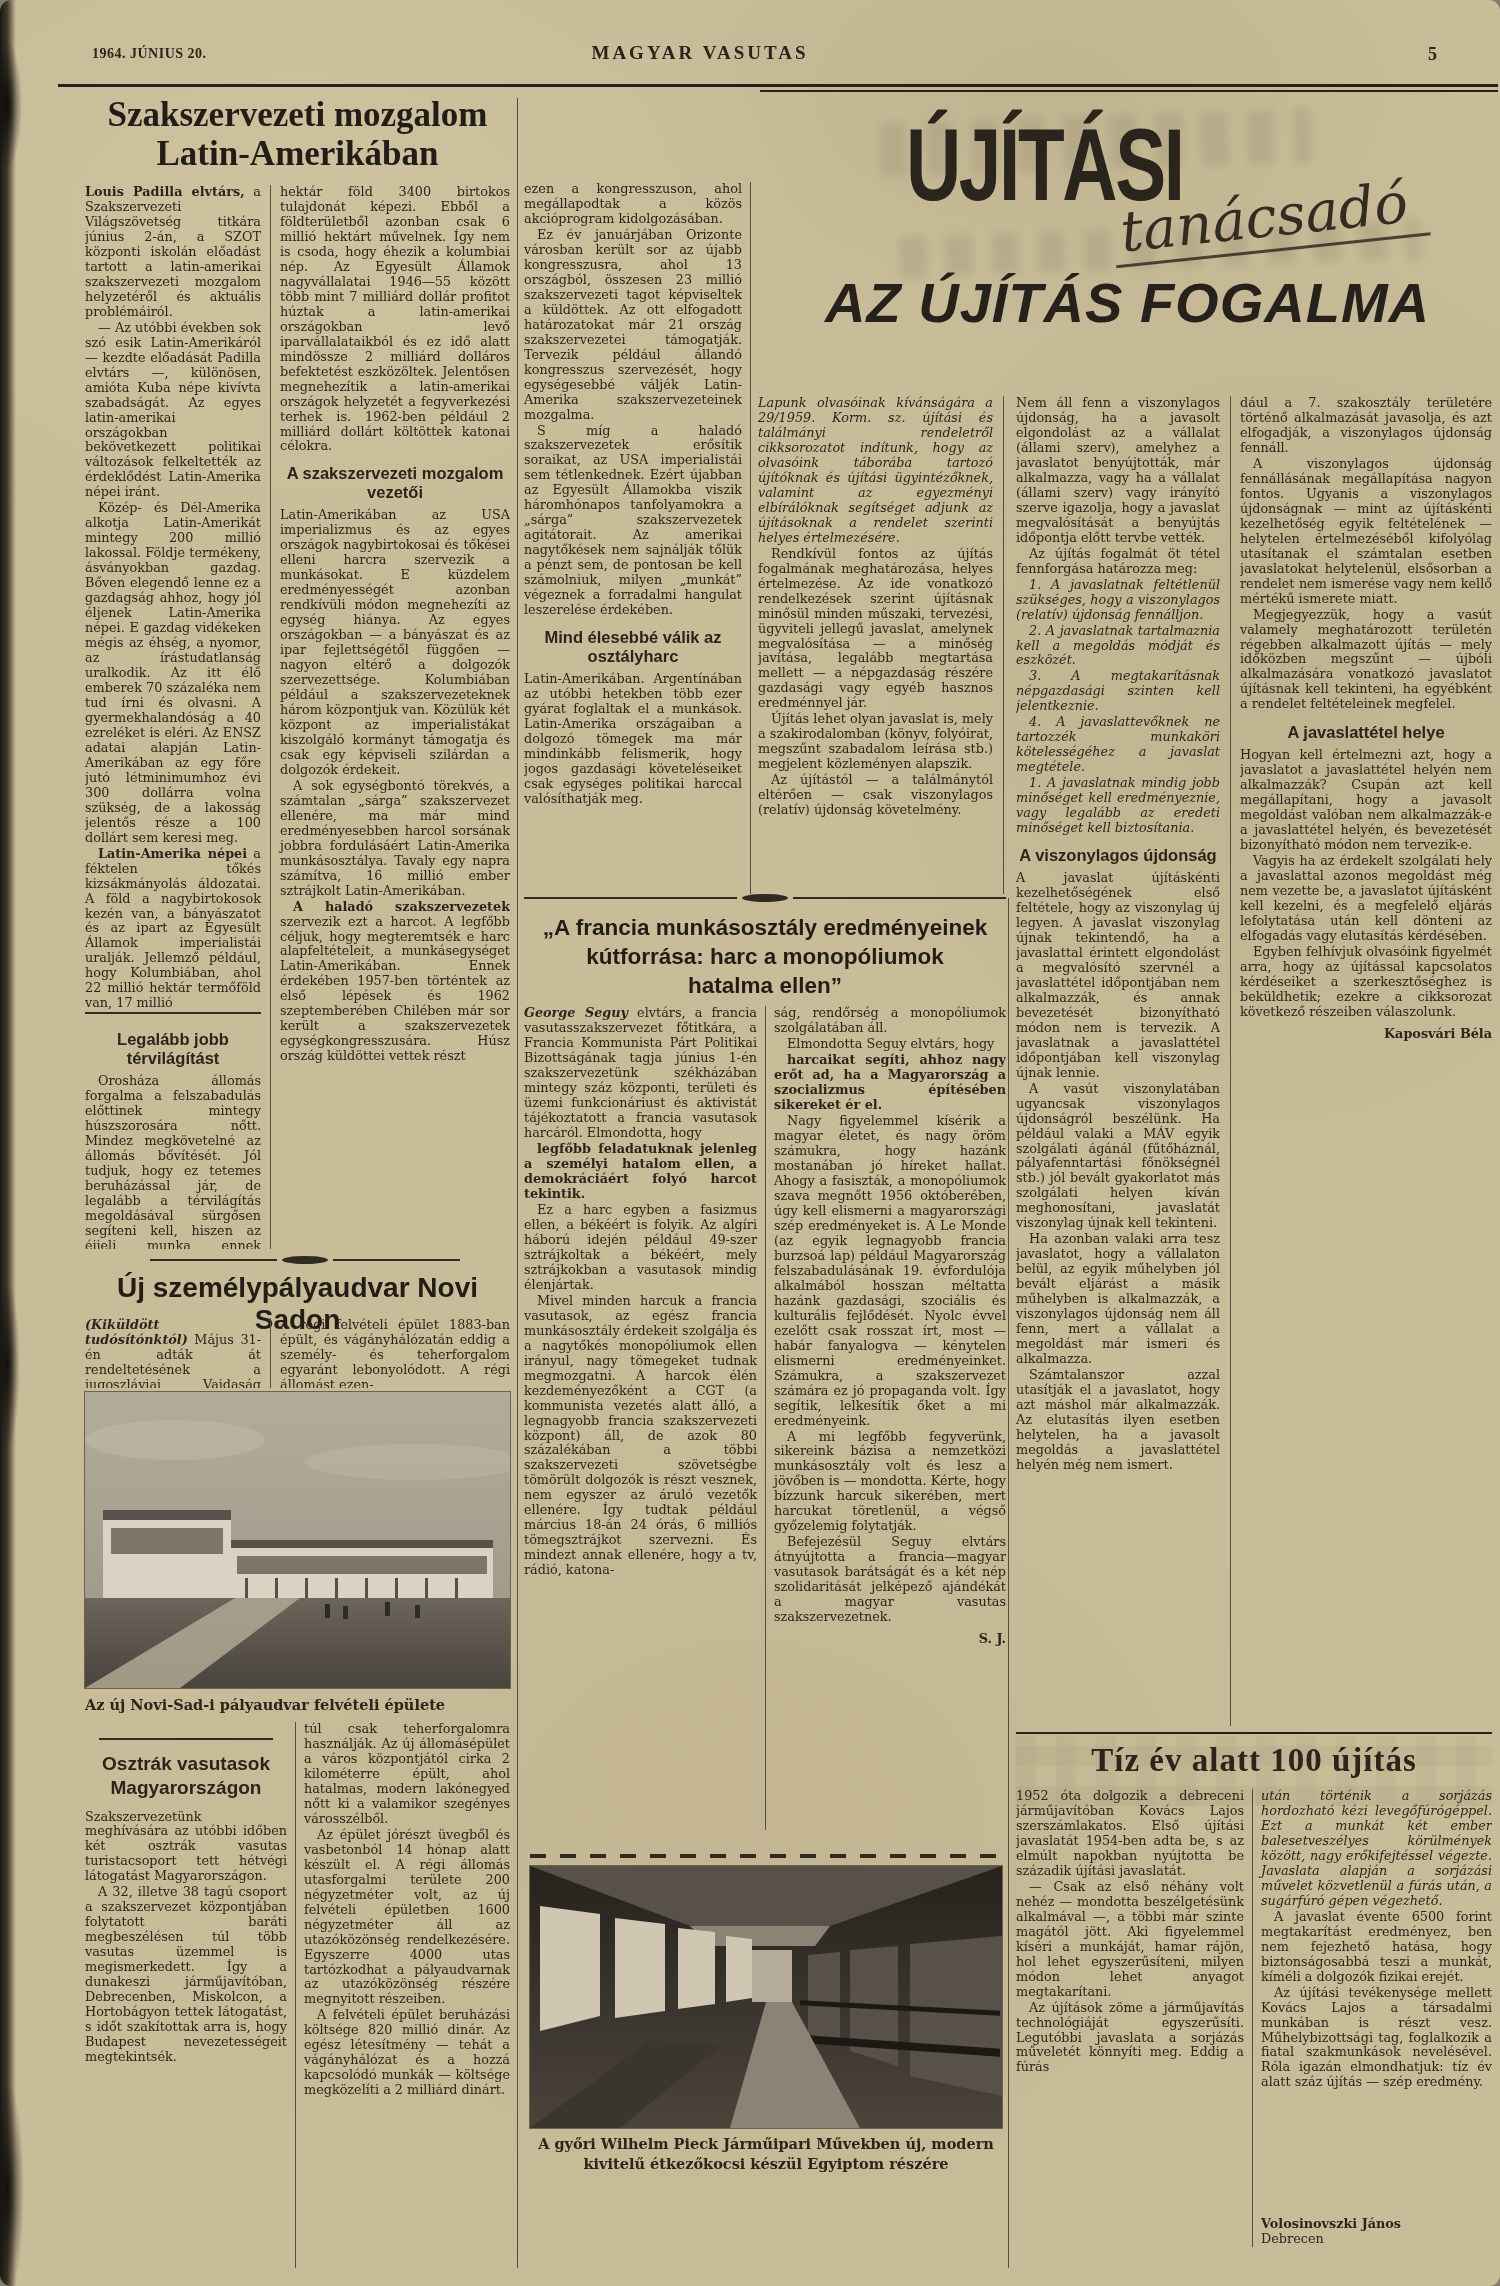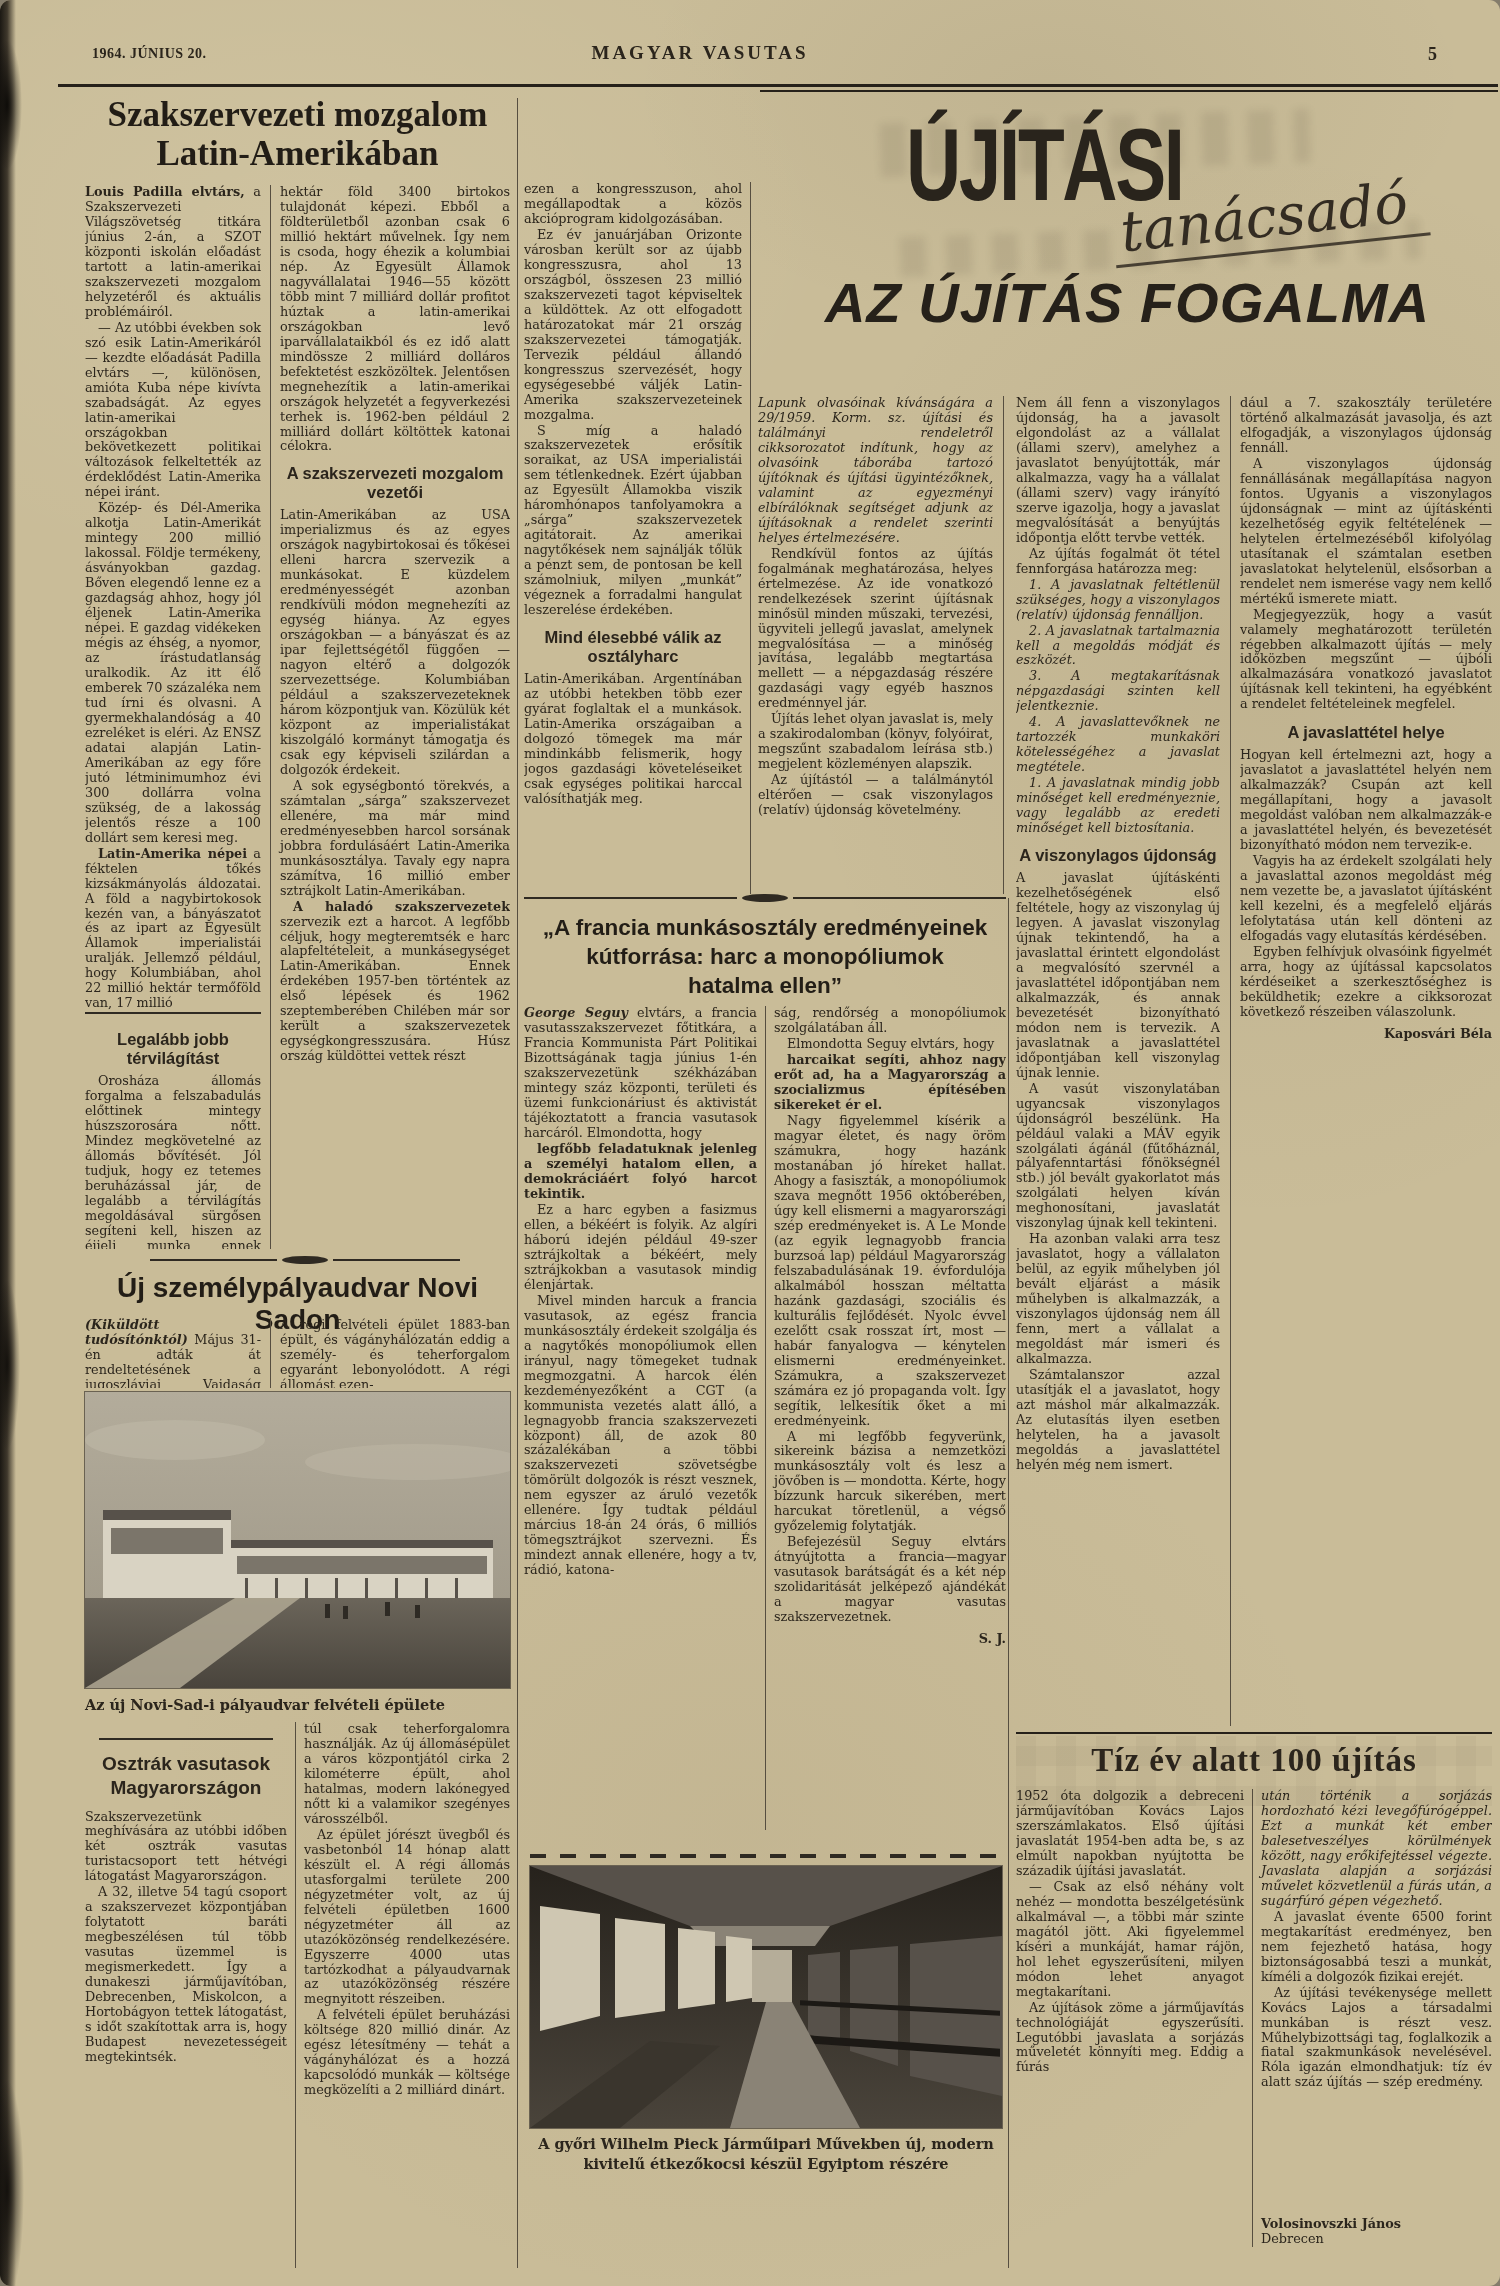--- a/index.html
+++ b/index.html
@@ -333,21 +333,21 @@
   <div class="abs" id="ns-caption">Az új Novi-Sad-i pályaudvar felvételi épülete</div>
 
   <div class="abs body-text" id="ns-body">
     <div id="ns-c1">
       <div class="mini-rule"></div>
       <div class="osztrak-h">
         <div>Osztrák vasutasok</div>
         <div>Magyarországon</div>
       </div>
       <p class="p noind">Szakszervezetünk meghívására az utóbbi időben két osztrák vasutas turistacsoport tett hétvégi látogatást Magyarországon.</p>
-      <p class="p">A 32, illetve 54 tagú csoport a szakszervezet központjában folytatott baráti megbeszélésen túl több vasutas üzemmel is megismerkedett. Így a dunakeszi járműjavítóban, Debrecenben, Miskolcon, a Hortobágyon tettek látogatást, s időt szakítottak arra is, hogy Budapest nevezetességeit megtekintsék.</p>
+      <p class="p">A 32, illetve 38 tagú csoport a szakszervezet központjában folytatott baráti megbeszélésen túl több vasutas üzemmel is megismerkedett. Így a dunakeszi járműjavítóban, Debrecenben, Miskolcon, a Hortobágyon tettek látogatást, s időt szakítottak arra is, hogy Budapest nevezetességeit megtekintsék.</p>
     </div>
     <div id="ns-c2">
       <p class="p noind">túl csak teherforgalomra használják. Az új állomásépület a város központjától cirka 2 kilométerre épült, ahol hatalmas, modern lakónegyed nőtt ki a valamikor szegényes városszélből.</p>
       <p class="p">Az épület jórészt üvegből és vasbetonból 14 hónap alatt készült el. A régi állomás utasforgalmi területe 200 négyzetméter volt, az új felvételi épületben 1600 négyzetméter áll az utazóközönség rendelkezésére. Egyszerre 4000 utas tartózkodhat a pályaudvarnak az utazóközönség részére megnyitott részeiben.</p>
       <p class="p">A felvételi épület beruházási költsége 820 millió dinár. Az egész létesítmény — tehát a vágányhálózat és a hozzá kapcsolódó munkák — költsége megközelíti a 2 milliárd dinárt.</p>
     </div>
   </div>
 
   <div class="abs" id="dn-rule"></div>
   <div class="abs" id="dn-photo">

